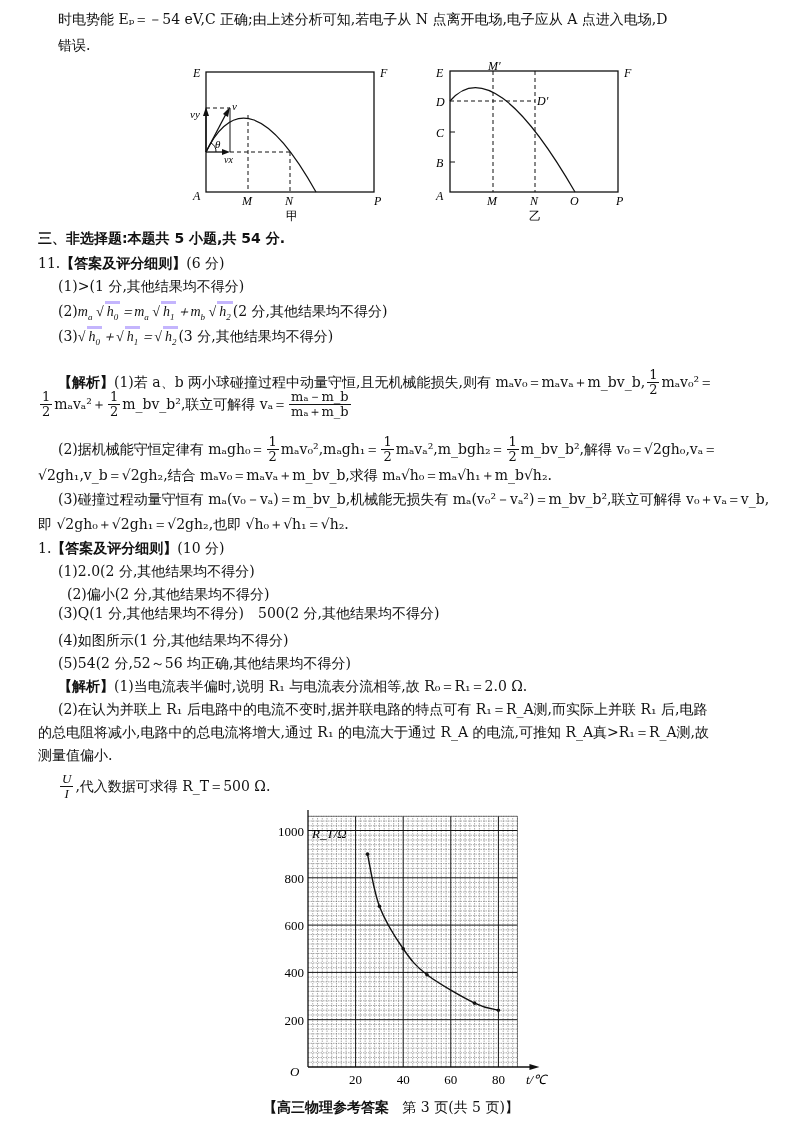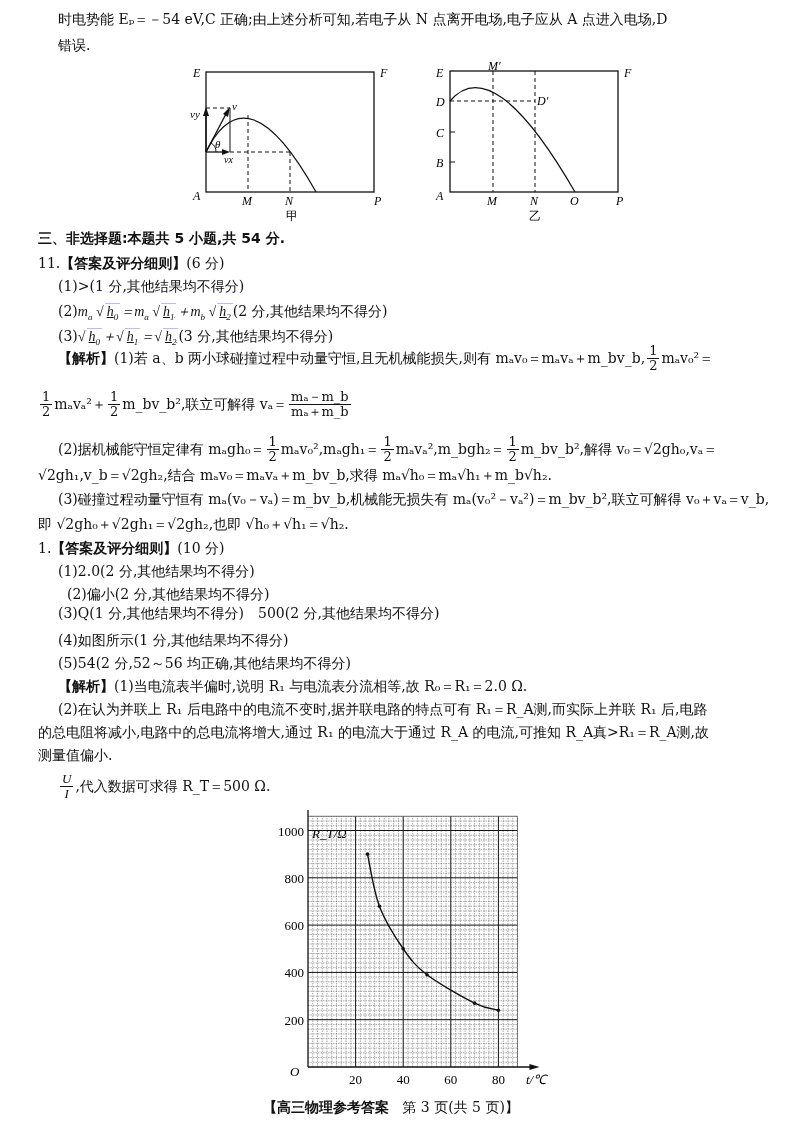--- a/index.html
+++ b/index.html
@@ -3,21 +3,21 @@
 <meta charset="utf-8">
 <style>
   html, body { margin:0; padding:0; background:#fff; }
   body { width:800px; height:1131px; position:relative; overflow:hidden;
          font-family:"DejaVu Serif","Liberation Serif",serif; color:#111; font-size:14px; }
   .line { position:absolute; white-space:nowrap; font-size:14px; line-height:18px; }
   .bold { font-weight:bold; font-family:"DejaVu Sans","Liberation Sans",sans-serif; }
   .it { font-style:italic; font-family:"Liberation Serif",serif; }
   .frac { display:inline-flex; flex-direction:column; align-items:center; vertical-align:middle; font-size:13px; line-height:14px; margin:0 2px; }
   .frac .num { border-bottom:1px solid #111; padding:0 2px; }
-  .sqrt { border-top:1px solid #c4b5fd; padding:0 2px; margin-left:1px;text-decoration:underline; }
+  .sqrt { border-top:3px solid #c4b5fd; padding:0 2px; margin-left:1px; }
   sub, sup { font-size:9px; }
   svg text { font-family:"Liberation Serif",serif; }
 </style>
 </head>
 <body>
 
 <div class="line" style="left:58px;top:10px;">时电势能 Eₚ＝－54 eV,C 正确;由上述分析可知,若电子从 N 点离开电场,电子应从 A 点进入电场,D</div>
 <div class="line" style="left:58px;top:36px;">错误.</div>
 
 <svg style="position:absolute;left:190px;top:60px;" width="230" height="165" viewBox="0 0 230 165">
@@ -77,21 +77,21 @@
   <span>11.</span><span class="bold">【答案及评分细则】</span><span>(6 分)</span>
 </div>
 <div class="line" style="left:58px;top:277px;">(1)&gt;(1 分,其他结果均不得分)</div>
 <div class="line" style="left:58px;top:302px;">
   <span>(2)</span><span class="it">m<sub>a</sub> √<span class="sqrt">h<sub>0</sub></span>＝m<sub>a</sub> √<span class="sqrt">h<sub>1</sub></span>＋m<sub>b</sub> √<span class="sqrt">h<sub>2</sub></span></span><span>(2 分,其他结果均不得分)</span>
 </div>
 <div class="line" style="left:58px;top:327px;">
   <span>(3)</span><span class="it">√<span class="sqrt">h<sub>0</sub></span>＋√<span class="sqrt">h<sub>1</sub></span>＝√<span class="sqrt">h<sub>2</sub></span></span><span>(3 分,其他结果均不得分)</span>
 </div>
 
-<div class="line" style="left:58px;top:344px;text-align:right;">
+<div class="line" style="left:58px;top:368px;text-align:right;">
   <span class="bold">【解析】</span><span>(1)若 a、b 两小球碰撞过程中动量守恒,且无机械能损失,则有 mₐv₀＝mₐvₐ＋m_bv_b,</span><span class="frac">
       <span class="num">1</span>
       <span>2</span>
     </span><span>mₐv₀²＝</span>
 </div>
 <div class="line" style="left:38px;top:390px;">
   <span class="frac">
       <span class="num">1</span>
       <span>2</span>
     </span><span>mₐvₐ²＋</span><span class="frac">

